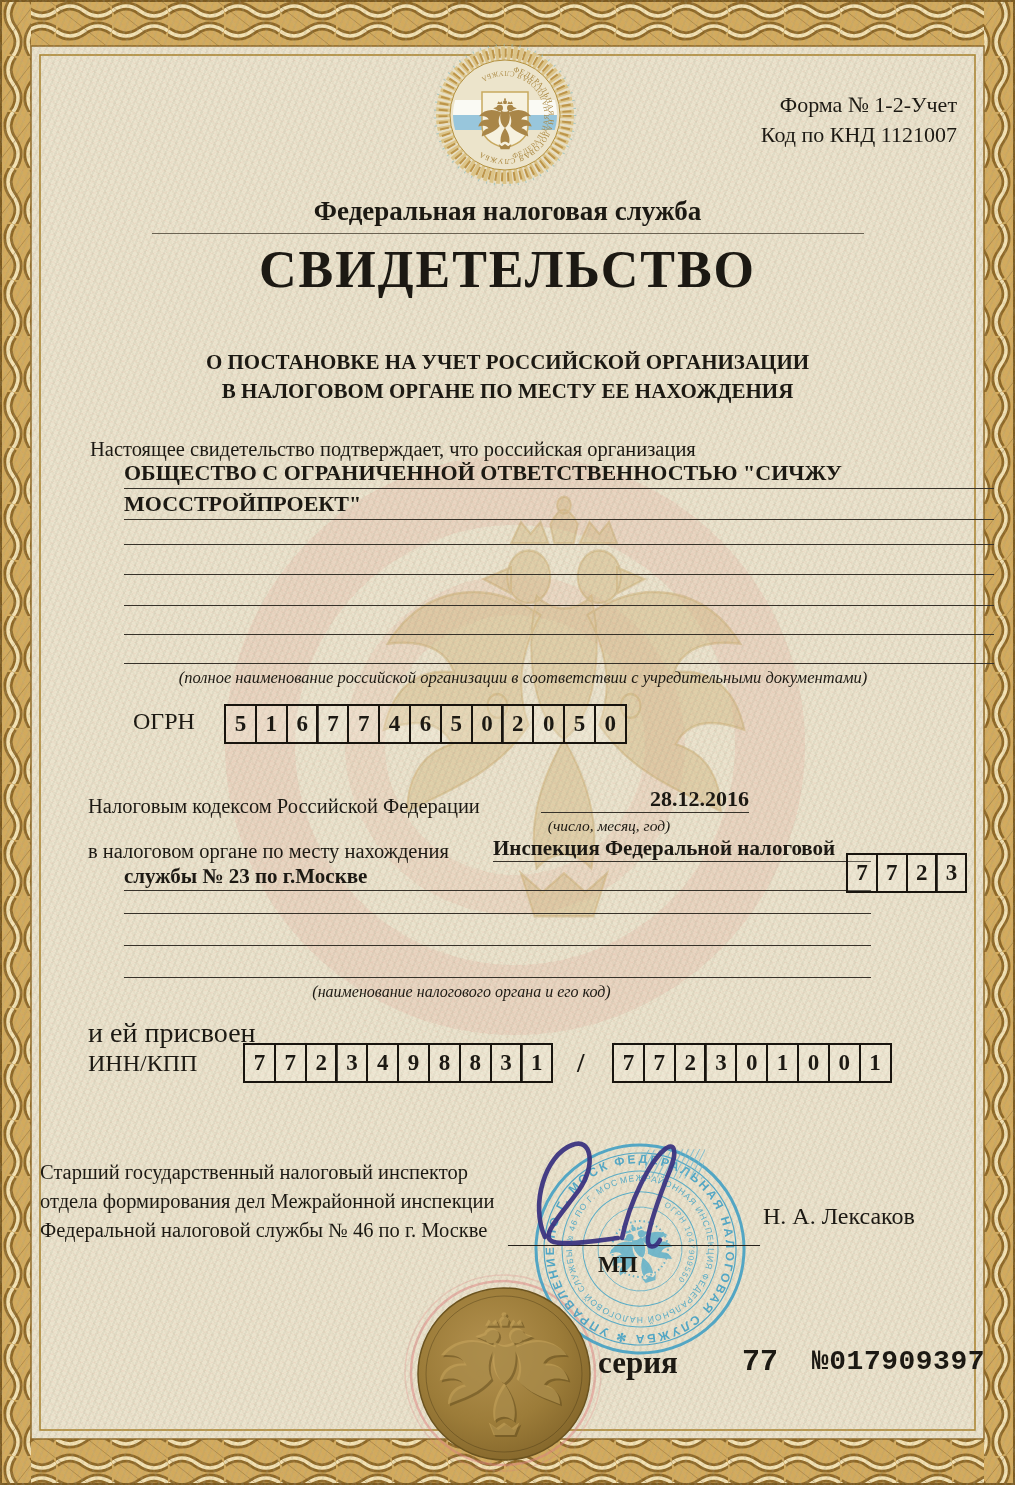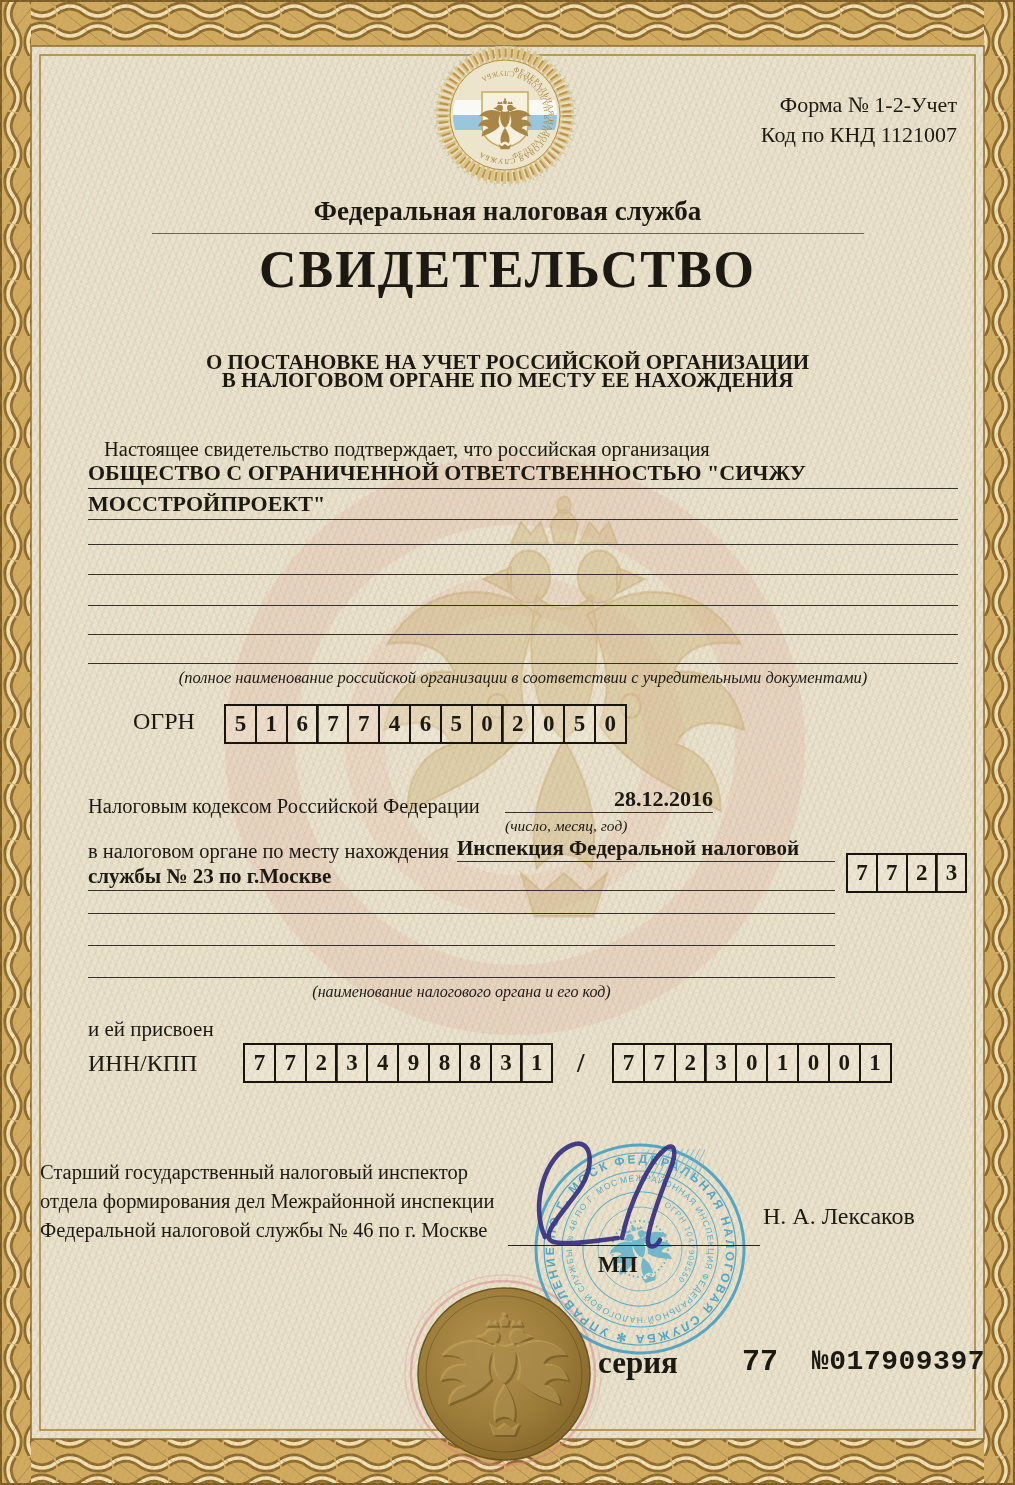--- a/index.html
+++ b/index.html
@@ -10,21 +10,21 @@
   .tex{position:absolute;inset:0;pointer-events:none;}
   .tex1{background:
      repeating-linear-gradient(112deg, rgba(140,150,128,.10) 0 2px, rgba(0,0,0,0) 2px 6px);}
   .tex2{background:
      repeating-linear-gradient(68deg, rgba(188,178,148,.10) 0 2px, rgba(0,0,0,0) 2px 7px),
      repeating-linear-gradient(25deg, rgba(225,122,110,.05) 0 1px, rgba(0,0,0,0) 1px 5px),
      repeating-linear-gradient(-25deg, rgba(225,122,110,.05) 0 1px, rgba(0,0,0,0) 1px 5px);}
   .center{text-align:center;width:100%;}
   .b{font-weight:bold;}
   .i{font-style:italic;}
-  .rule{border-bottom:1.6px solid #37322a;}
+  .rule{border-bottom:1.6px solid #37322a;margin-left:36px;}
   .thinrule{border-bottom:1px solid #6b6353;}
   .cells{display:flex;}
   .cell{width:29px;height:36px;border:2.2px solid #18140e;margin-left:-2.2px;
         display:flex;align-items:center;justify-content:center;
         font-weight:bold;font-size:23px;background:rgba(250,246,232,.22);}
   .cell:first-child{margin-left:0;}
   .cell.small{width:28px;}
   .mono{font-family:Liberation Mono, monospace;}
 </style>
 </head>
@@ -126,23 +126,23 @@
 
   <div class="abs" style="right:58px;top:90px;text-align:right;font-size:22px;line-height:1.35">
     <div>Форма № 1-2-Учет</div>
     <div>Код по КНД 1121007</div>
   </div>
 
   <div class="abs center b" style="top:196px;font-size:27px">Федеральная налоговая служба</div>
   <div class="abs thinrule" style="left:152px;top:233px;width:712px"></div>
   <div class="abs center b" style="top:240px;font-size:52px;letter-spacing:2px">СВИДЕТЕЛЬСТВО</div>
   <div class="abs center b" style="top:350px;font-size:21px">О ПОСТАНОВКЕ НА УЧЕТ РОССИЙСКОЙ ОРГАНИЗАЦИИ</div>
-  <div class="abs center b" style="top:368px;font-size:21px">В НАЛОГОВОМ ОРГАНЕ  ПО МЕСТУ ЕЕ НАХОЖДЕНИЯ</div>
-
-  <div class="abs" style="left:104px;top:438px;font-size:20.5px">Настоящее свидетельство подтверждает, что российская организация</div>
+  <div class="abs center b" style="top:379px;font-size:21px">В НАЛОГОВОМ ОРГАНЕ  ПО МЕСТУ ЕЕ НАХОЖДЕНИЯ</div>
+
+  <div class="abs" style="left:90px;top:438px;font-size:20.5px">Настоящее свидетельство подтверждает, что российская организация</div>
   <div class="abs rule b" style="left:88px;top:460px;width:870px;height:28px;font-size:22px">ОБЩЕСТВО С ОГРАНИЧЕННОЙ ОТВЕТСТВЕННОСТЬЮ "СИЧЖУ</div>
   <div class="abs rule b" style="left:88px;top:491px;width:870px;height:28px;font-size:22px">МОССТРОЙПРОЕКТ"</div>
   <div class="abs rule" style="left:88px;top:544px;width:870px"></div>
   <div class="abs rule" style="left:88px;top:574px;width:870px"></div>
   <div class="abs rule" style="left:88px;top:605px;width:870px"></div>
   <div class="abs rule" style="left:88px;top:634px;width:870px"></div>
   <div class="abs rule" style="left:88px;top:663px;width:870px"></div>
   <div class="abs i" style="left:88px;top:668px;width:870px;text-align:center;font-size:16.5px">(полное наименование российской организации в соответствии с учредительными документами)</div>
 
   <div class="abs" style="left:133px;top:708px;font-size:24px">ОГРН</div>
@@ -157,36 +157,36 @@
     <span class="cell">5</span>
     <span class="cell">0</span>
     <span class="cell">2</span>
     <span class="cell">0</span>
     <span class="cell">5</span>
     <span class="cell">0</span>
   </div>
 
   <div class="abs" style="left:88px;top:795px;font-size:20.5px">Налоговым кодексом Российской Федерации</div>
   <div class="abs rule b" style="left:505px;top:786px;width:208px;text-align:right;font-size:22px">28.12.2016</div>
-  <div class="abs i" style="left:505px;top:817px;width:208px;text-align:left;font-size:15.5px">(число, месяц, год)</div>
+  <div class="abs i" style="left:505px;top:817px;width:208px;text-align:center;font-size:15.5px">(число, месяц, год)</div>
   <div class="abs" style="left:88px;top:840px;font-size:20.5px">в налоговом органе по месту нахождения</div>
   <div class="abs rule b" style="left:457px;top:836px;width:378px;font-size:21px">Инспекция Федеральной налоговой</div>
   <div class="abs rule b" style="left:88px;top:864px;width:747px;height:26px;font-size:21px">службы № 23 по г.Москве</div>
   <div class="abs cells" style="left:846px;top:853px">
     <span class="cell small">7</span>
     <span class="cell small">7</span>
     <span class="cell small">2</span>
     <span class="cell small">3</span>
   </div>
   <div class="abs rule" style="left:88px;top:913px;width:747px"></div>
   <div class="abs rule" style="left:88px;top:945px;width:747px"></div>
   <div class="abs rule" style="left:88px;top:977px;width:747px"></div>
   <div class="abs i" style="left:88px;top:983px;width:747px;text-align:center;font-size:16px">(наименование налогового органа и его код)</div>
 
-  <div class="abs" style="left:88px;top:1017px;font-size:21px">и ей присвоен</div>
+  <div class="abs" style="left:88px;top:1017px;font-size:28px">и ей присвоен</div>
   <div class="abs" style="left:88px;top:1050px;font-size:24px">ИНН/КПП</div>
   <div class="abs cells" style="left:243px;top:1043px">
     <span class="cell">7</span>
     <span class="cell">7</span>
     <span class="cell">2</span>
     <span class="cell">3</span>
     <span class="cell">4</span>
     <span class="cell">9</span>
     <span class="cell">8</span>
     <span class="cell">8</span>

